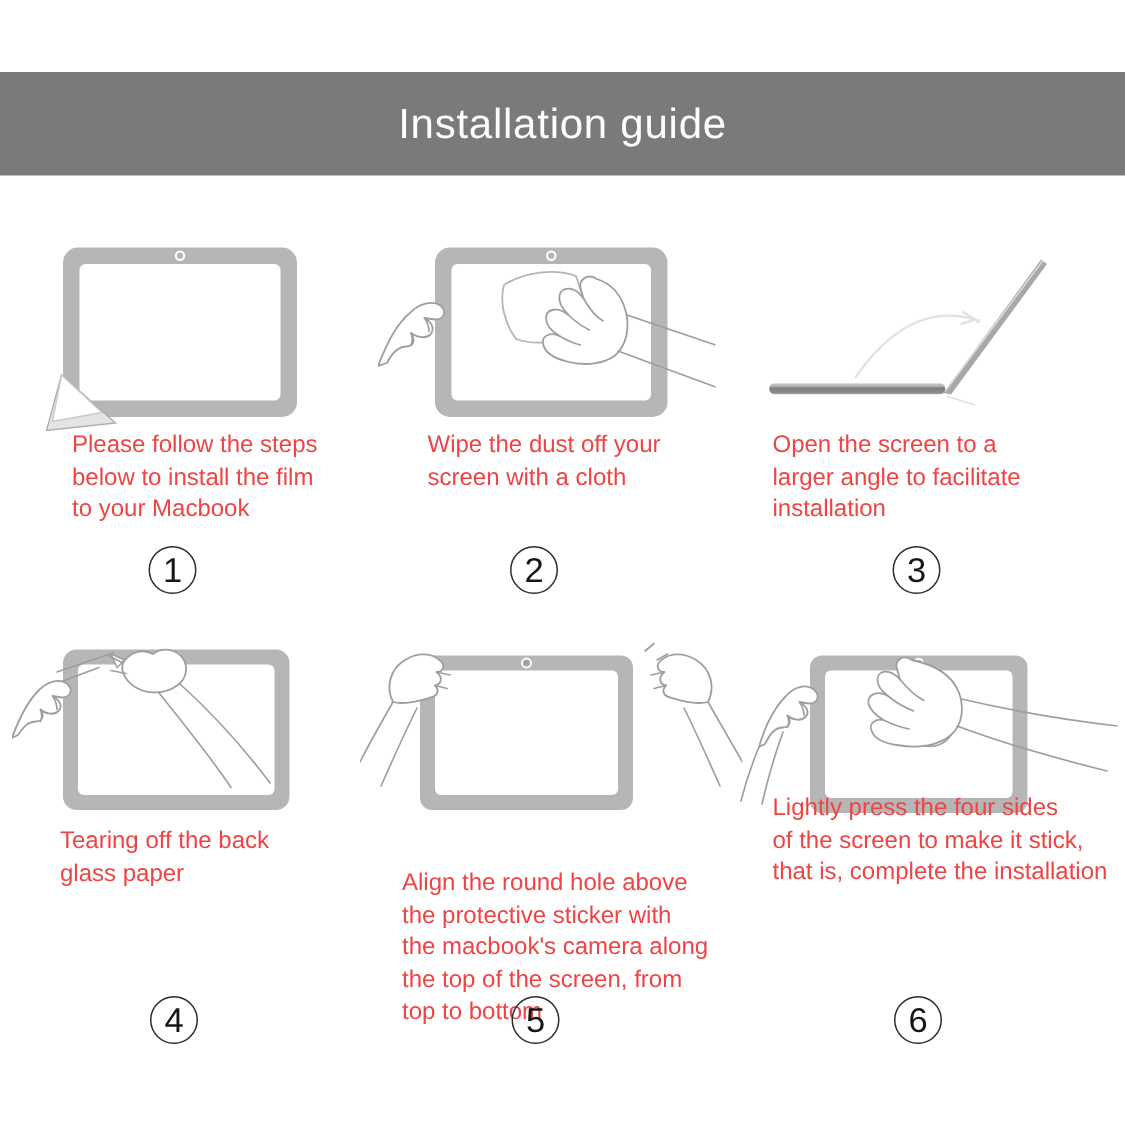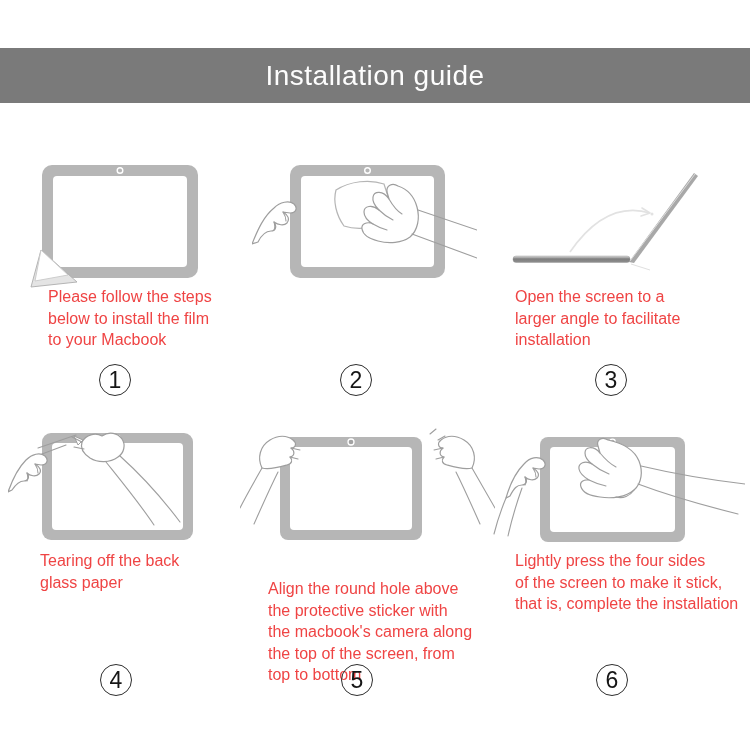--- a/index.html
+++ b/index.html
@@ -1,34 +1,34 @@
 <!DOCTYPE html>
 <html><head>
 <meta charset="utf-8">
 <style>
   html,body{margin:0;padding:0;background:#ffffff;}
   .page{position:relative;width:750px;height:750px;background:#ffffff;overflow:hidden;
         font-family:"Liberation Sans", sans-serif;}
-  .banner{position:absolute;left:0;top:48px;width:750px;height:55px;background:#7a7a7a;
+  .banner{position:absolute;left:0;top:48px;width:750px;height:69px;background:#7a7a7a;
           display:flex;align-items:center;justify-content:center;}
   .banner-title{color:#fdfdfd;font-size:28px;font-weight:400;letter-spacing:0.5px;}
   .ill{position:absolute;}
   .i1{left:25px;top:158px}
   .i2{left:252px;top:158px}
   .i3{left:498px;top:158px}
   .i4{left:8px;top:426px}
   .i5{left:240px;top:426px}
   .i6{left:490px;top:426px}
   .caption{position:absolute;font-size:16px;line-height:21.5px;color:#ef4444;white-space:pre-line;}
   .c1{left:48px;top:286px}
   .c2{left:285px;top:286px}
   .c3{left:515px;top:286px}
   .c4{left:40px;top:550px}
   .c5{left:268px;top:578px}
-  .c6{left:515px;top:550px}
+  .c6{left:515px;top:528px}
   .badge{position:absolute;width:32px;height:32px;box-sizing:border-box;border:1.4px solid #2e2e2e;
          border-radius:50%;display:flex;align-items:center;justify-content:center;
          font-size:23px;color:#161616;}
   .b1{left:99px;top:364px}
   .b2{left:340px;top:364px}
   .b3{left:595px;top:364px}
   .b4{left:100px;top:664px}
   .b5{left:341px;top:664px}
   .b6{left:596px;top:664px}
   svg .hand{fill:#ffffff;stroke:#9e9e9e;stroke-width:1.2;stroke-linejoin:round;stroke-linecap:round;}
@@ -147,20 +147,22 @@
       <path class="hline" d="M43,42 C45,45 46,48 46,51"></path>
       <path class="hline" d="M35,51 C36,54 36,57 35,59"></path>
       <path class="hline" d="M16,72 C11,84 7,96 4,108"></path>
       <path class="hline" d="M32,62 C27,76 22,92 18,110"></path>
     </svg>
   </div>
 
   <div class="caption c1">Please follow the steps
 below to install the film
 to your Macbook</div>
+  <div class="caption c2">Wipe the dust off your
+screen with a cloth</div>
   <div class="caption c4">Tearing off the back
 glass paper</div>
   <div class="caption c3">Open the screen to a
 larger angle to facilitate
 installation</div>
   <div class="caption c5">Align the round hole above
 the protective sticker with
 the macbook's camera along
 the top of the screen, from
 top to bottom</div>

